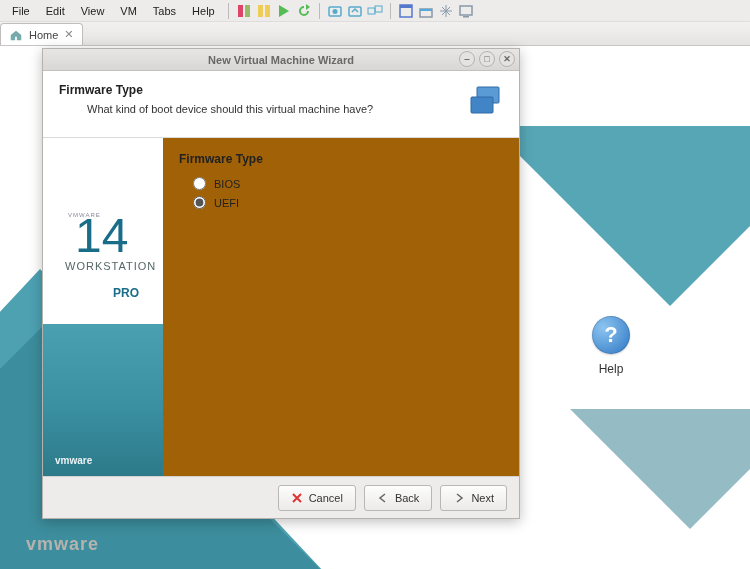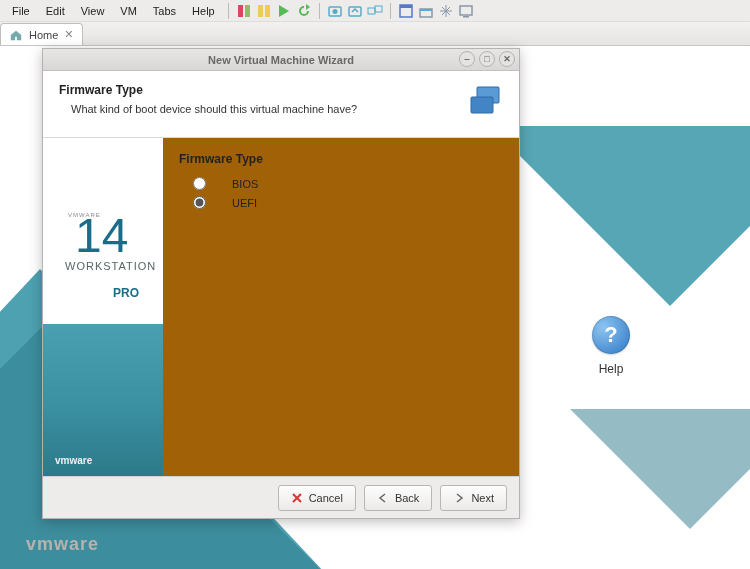--- a/index.html
+++ b/index.html
@@ -26,34 +26,34 @@
 
   .footer-brand { position:absolute; left:26px; bottom:14px; font-size:18px; color:#b6b3af; font-weight:bold; letter-spacing:1px; }
 
   
   .dialog { position:absolute; left:42px; top:48px; width:478px; background:#a16207; border:1px solid #b6b3af; box-shadow: 0 3px 12px rgba(0,0,0,.25); }
   .dialog-titlebar { height:22px; background:linear-gradient(#e8e6e4,#d9d7d5); display:flex; align-items:center; justify-content:center; position:relative; font-size:11px; font-weight:bold; color:#6a6866; border-bottom:1px solid #c3c1bf; }
   .winbtns { position:absolute; right:4px; top:2px; display:flex; gap:4px; }
   .winbtn { width:16px; height:16px; border-radius:50%; background:#e5e3e1; border:1px solid #b5b2b0; font-size:9px; color:#666; display:flex; align-items:center; justify-content:center; cursor:pointer;}
   .dialog-header { background:#fff; padding:12px 14px 14px 16px; display:flex; justify-content:space-between; align-items:flex-start; border-bottom:1px solid #dcdad8;}
   .dialog-header h2 { font-size:12px; font-weight:bold; color:#222; }
-  .dialog-header p { font-size:11px; color:#333; margin-top:6px; margin-left:12px; }
+  .dialog-header p { font-size:11px; color:#333; margin-top:6px; margin-left:28px; }
   .dialog-header .vm-icon { width:40px; height:40px; }
 
   .dialog-body { display:flex; min-height:338px; }
   .side-art { width:120px; background:linear-gradient(180deg,#fff 55%, #4aa0b0 55%, #3a8fa0 80%, #2c7a8a 100%); position:relative; color:#fff; padding:8px; }
   .side-art .num { position:absolute; top:70px; left:32px; font-size:48px; font-weight:200; color:#1a6d88; }
   .side-art .ws { position:absolute; top:122px; left:22px; font-size:11px; letter-spacing:1px; color:#566;}
   .side-art .vmw-tiny { position:absolute; top:74px; left:25px; font-size:6px; color:#889; letter-spacing:1px; }
   .side-art .pro { position:absolute; top:148px; left:70px; font-size:12px; font-weight:bold; color:#1a6d88; }
   .side-art .brand-bottom { position:absolute; bottom:10px; left:12px; font-size:10px; font-weight:bold; opacity:.9;}
 
   .form-area { flex:1; padding:14px 16px; font-size:11px; color:#222; }
   .form-area .group-label { font-weight:bold; margin-bottom:10px; font-size:12px;}
-  .radio-row, .check-row { display:flex; align-items:center; gap:26px; margin:4px 0 4px 14px; padding:1px 0;}
+  .radio-row, .check-row { display:flex; align-items:center; gap:8px; margin:4px 0 4px 14px; padding:1px 0;}
   .check-row { margin-left:40px; }
   input[type=radio], input[type=checkbox] { width:13px; height:13px; accent-color:#555; }
 
   .dialog-footer { height:42px; border-top:1px solid #d4d2d0; background:#edeceb; display:flex; align-items:center; justify-content:flex-end; gap:8px; padding:0 12px; }
   .btn { height:26px; padding:0 12px; background:linear-gradient(#fdfdfd,#eceae8); border:1px solid #b9b6b3; border-radius:3px; font-size:11px; color:#333; display:inline-flex; align-items:center; gap:6px; cursor:pointer; }
   .btn .ic { width:12px; height:12px; display:inline-flex; align-items:center; justify-content:center; }
 </style>
 </head>
 <body>
 

